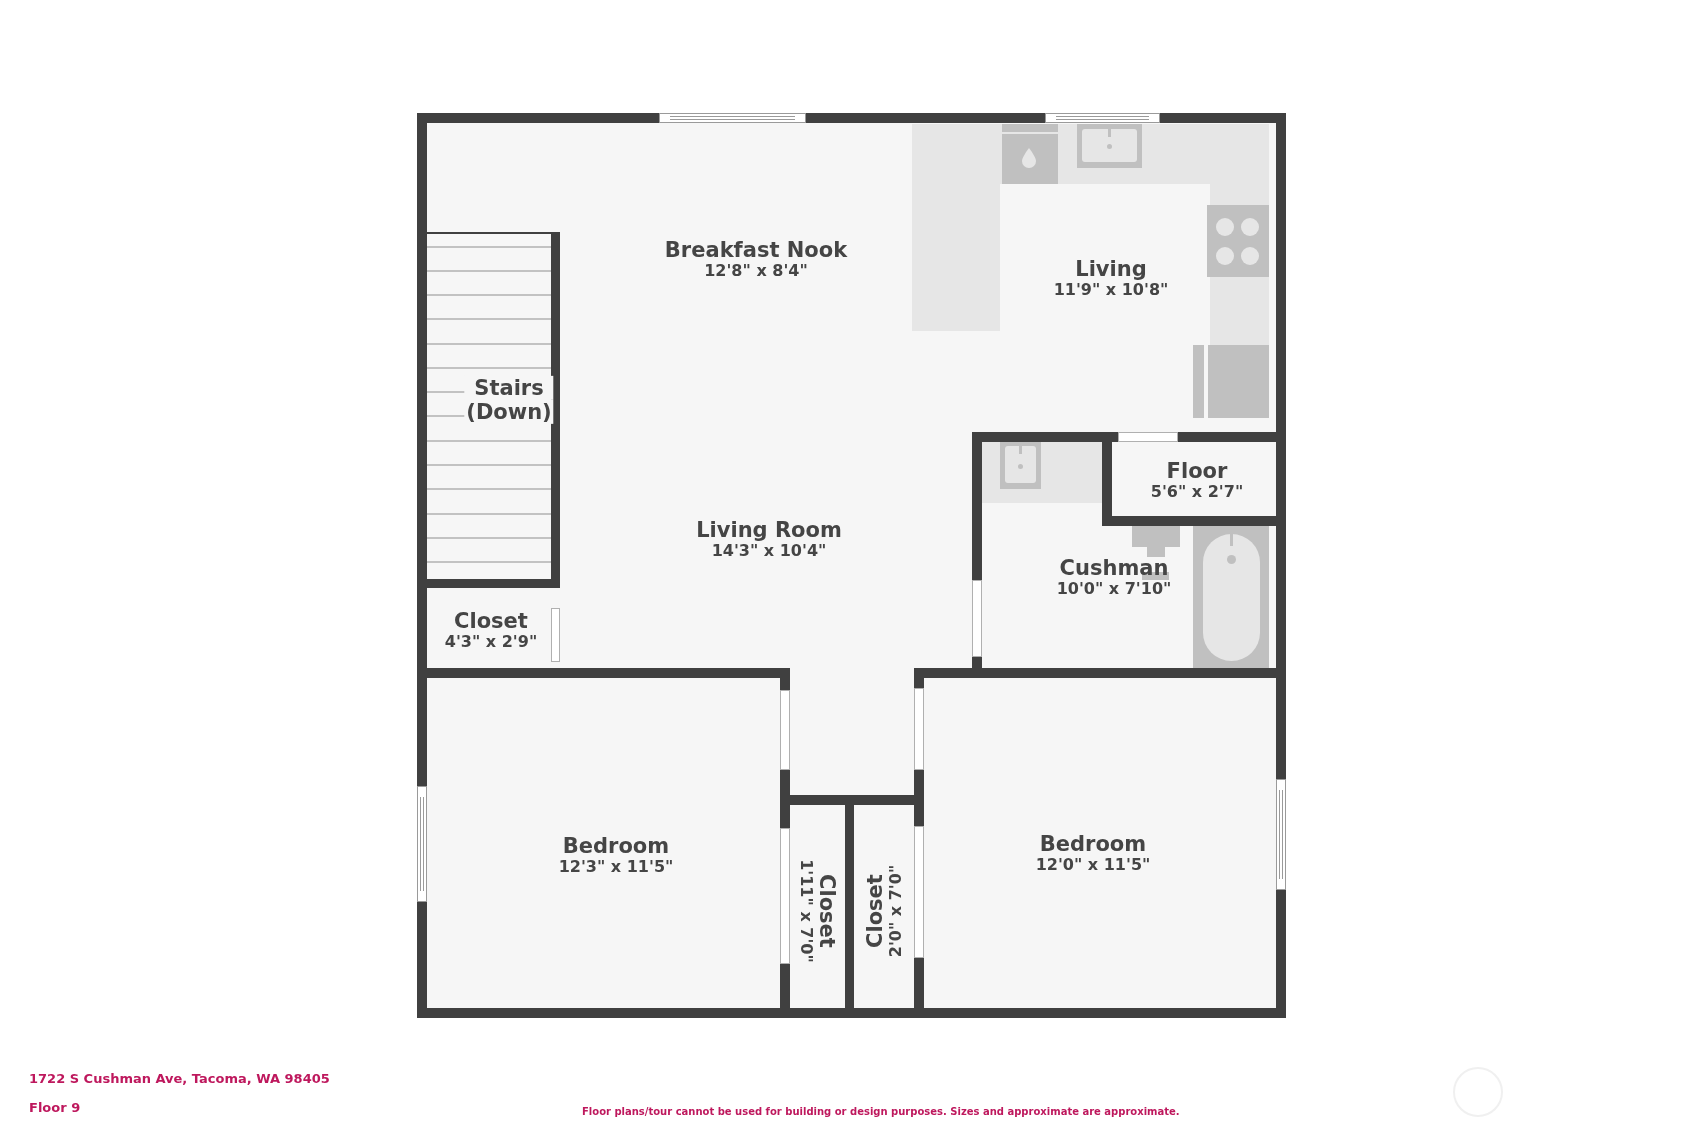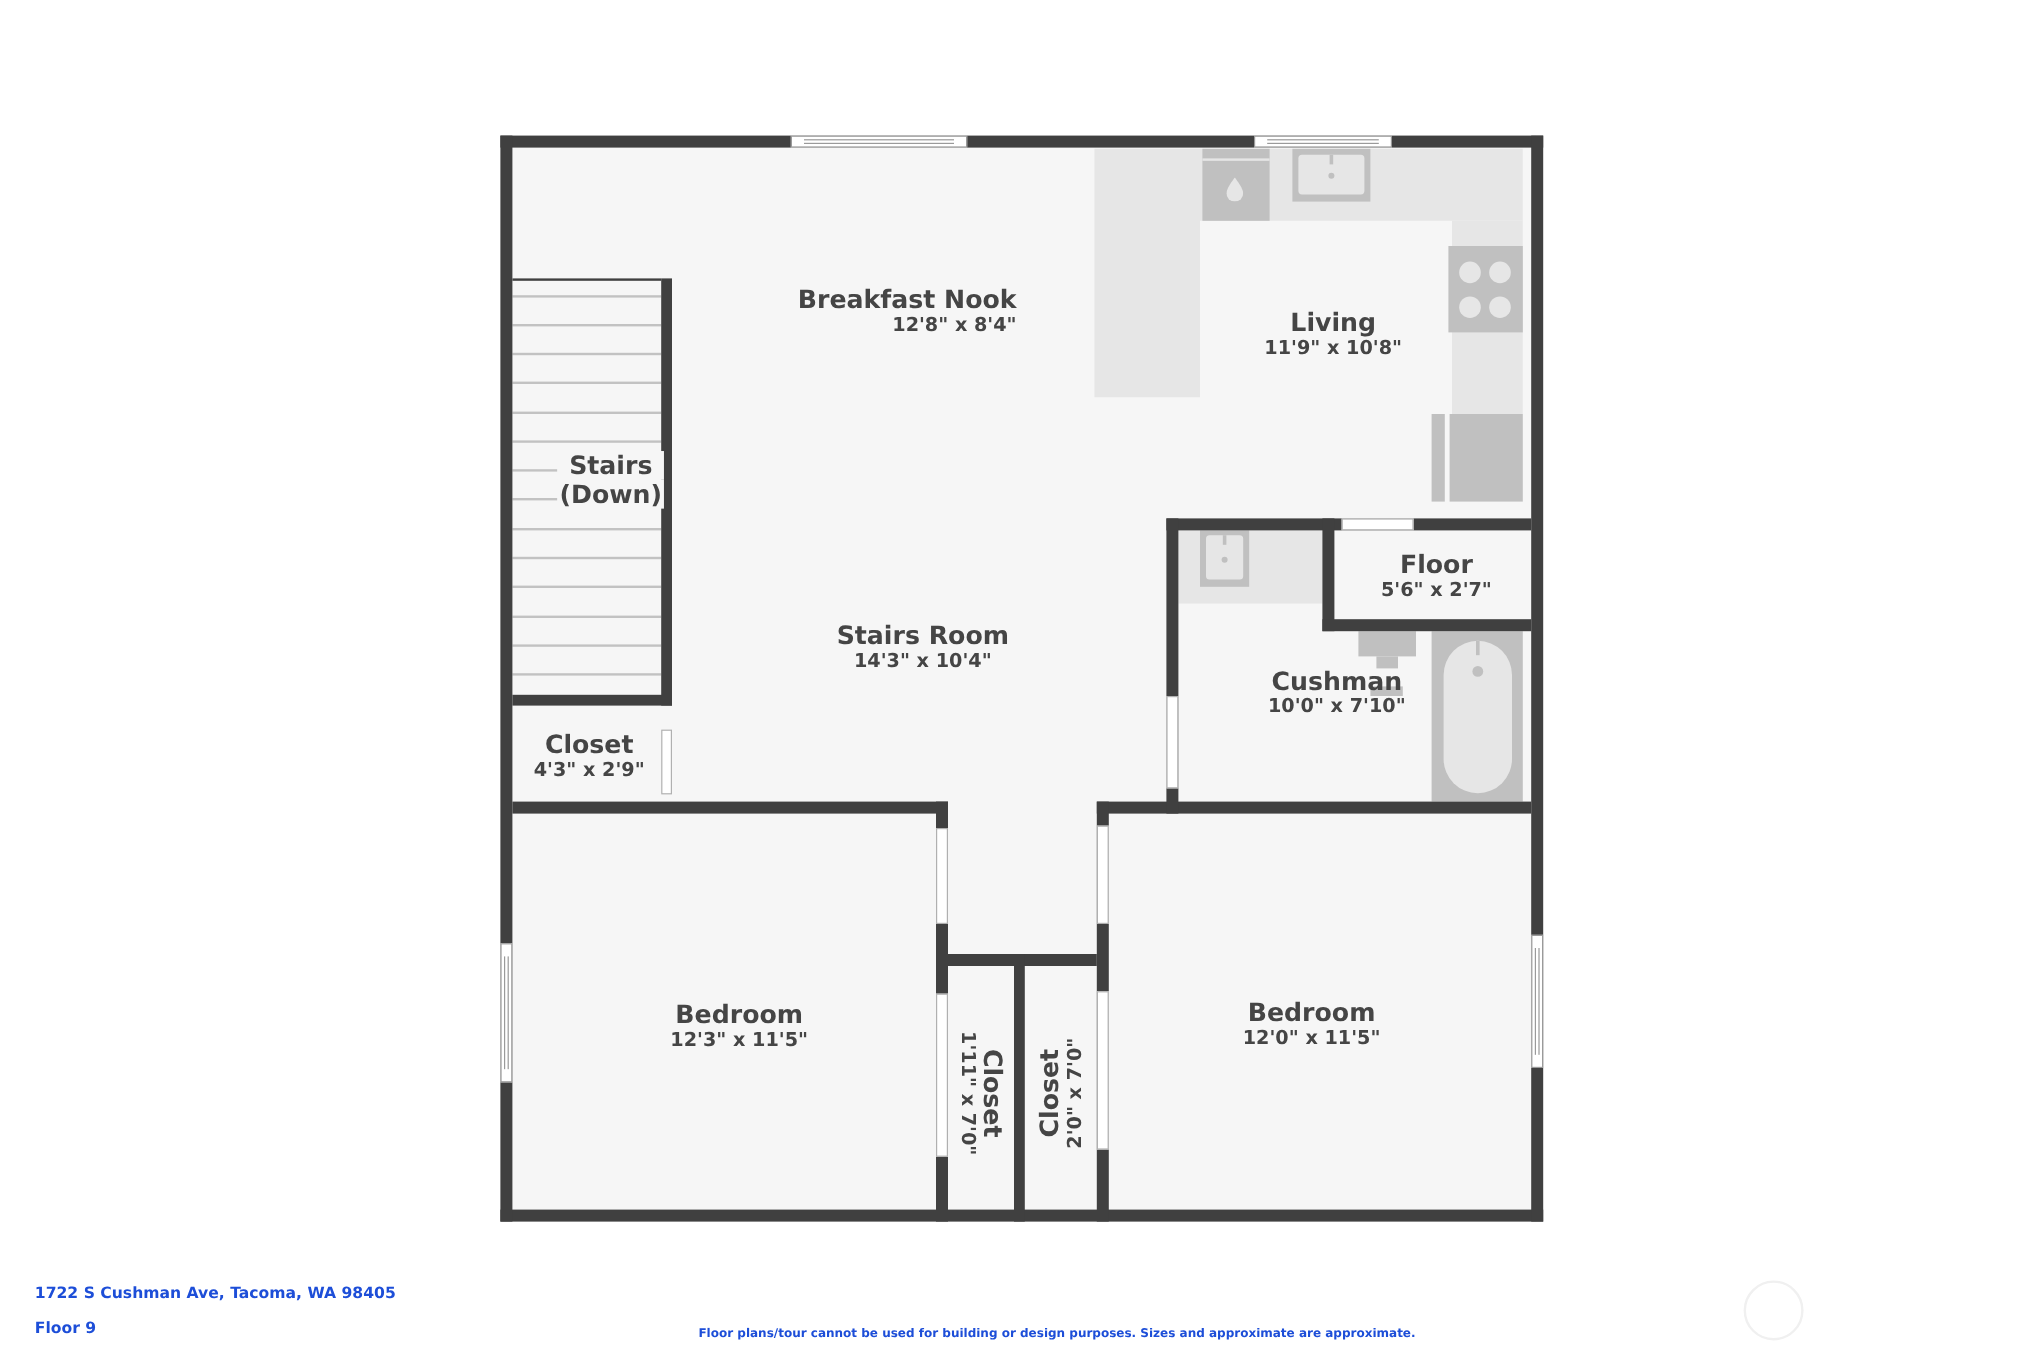--- a/index.html
+++ b/index.html
@@ -15,21 +15,21 @@
   .win-v { position:absolute; background:#ffffff; border:1px solid #9a9a9a; box-sizing:border-box; }
   .win-v::after { content:""; position:absolute; top:10px; bottom:10px; left:2px; right:2px;
                   border-left:1px solid #9a9a9a; border-right:1px solid #9a9a9a; }
   .counter { position:absolute; background:#e6e6e6; }
   .appl { position:absolute; background:#c0c0c0; }
   .stair-line { position:absolute; left:427px; width:124px; height:2px; background:#c2c2c2; }
   .label { position:absolute; text-align:center; transform:translate(-50%,-50%); white-space:nowrap; line-height:1.15; }
   .label .name { display:block; font-weight:bold; font-size:21px; color:#454545; }
   .label .dim { display:block; font-weight:bold; font-size:16px; color:#454545; }
   .label-bg { background:#f6f6f6; padding:0 2px; }
-  .footer-text { position:absolute; font-weight:bold; color:#1d4ed8; }
+  .footer-text { position:absolute; font-weight:bold; color:#be185d; }
   .burner { position:absolute; width:18px; height:18px; border-radius:50%; background:#e6e6e6; }
 </style>
 </head>
 <body>
 
 <div class="abs floor" style="left:417px;top:113px;width:863px;height:905px;"></div>
 
 <div>
   <div class="stair-line" style="top:246px"></div>
   <div class="stair-line" style="top:270px"></div>
@@ -124,34 +124,34 @@
   <div class="opening" style="left:1118px;top:432px;width:60px;height:10px;border:1px solid #b0b0b0;box-sizing:border-box;"></div>
 </div>
 
 <div>
   <div class="win-h" style="left:659px;top:113px;width:147px;height:10px;"></div>
   <div class="win-h" style="left:1045px;top:113px;width:115px;height:10px;"></div>
   <div class="win-v" style="left:417px;top:786px;width:10px;height:116px;"></div>
   <div class="win-v" style="left:1276px;top:779px;width:10px;height:111px;"></div>
 </div>
 
-<div class="label" style="left:756px;top:259px;text-align:right;">
+<div class="label" style="left:756px;top:259px;">
   <span class="name">Breakfast Nook</span>
   <span class="dim">12'8" x 8'4"</span>
 </div>
 <div class="label" style="left:1111px;top:278px;">
   <span class="name">Living</span>
   <span class="dim">11'9" x 10'8"</span>
 </div>
 <div class="label" style="left:488px;top:400px;margin-left:21px;">
   <span class="name label-bg">Stairs</span>
   <span class="name label-bg">(Down)</span>
 </div>
 <div class="label" style="left:769px;top:539px;">
-  <span class="name">Stairs Room</span>
+  <span class="name">Living Room</span>
   <span class="dim">14'3" x 10'4"</span>
 </div>
 <div class="label" style="left:1197px;top:480px;">
   <span class="name">Floor</span>
   <span class="dim">5'6" x 2'7"</span>
 </div>
 <div class="label" style="left:1114px;top:577px;">
   <span class="name">Cushman</span>
   <span class="dim">10'0" x 7'10"</span>
 </div>

